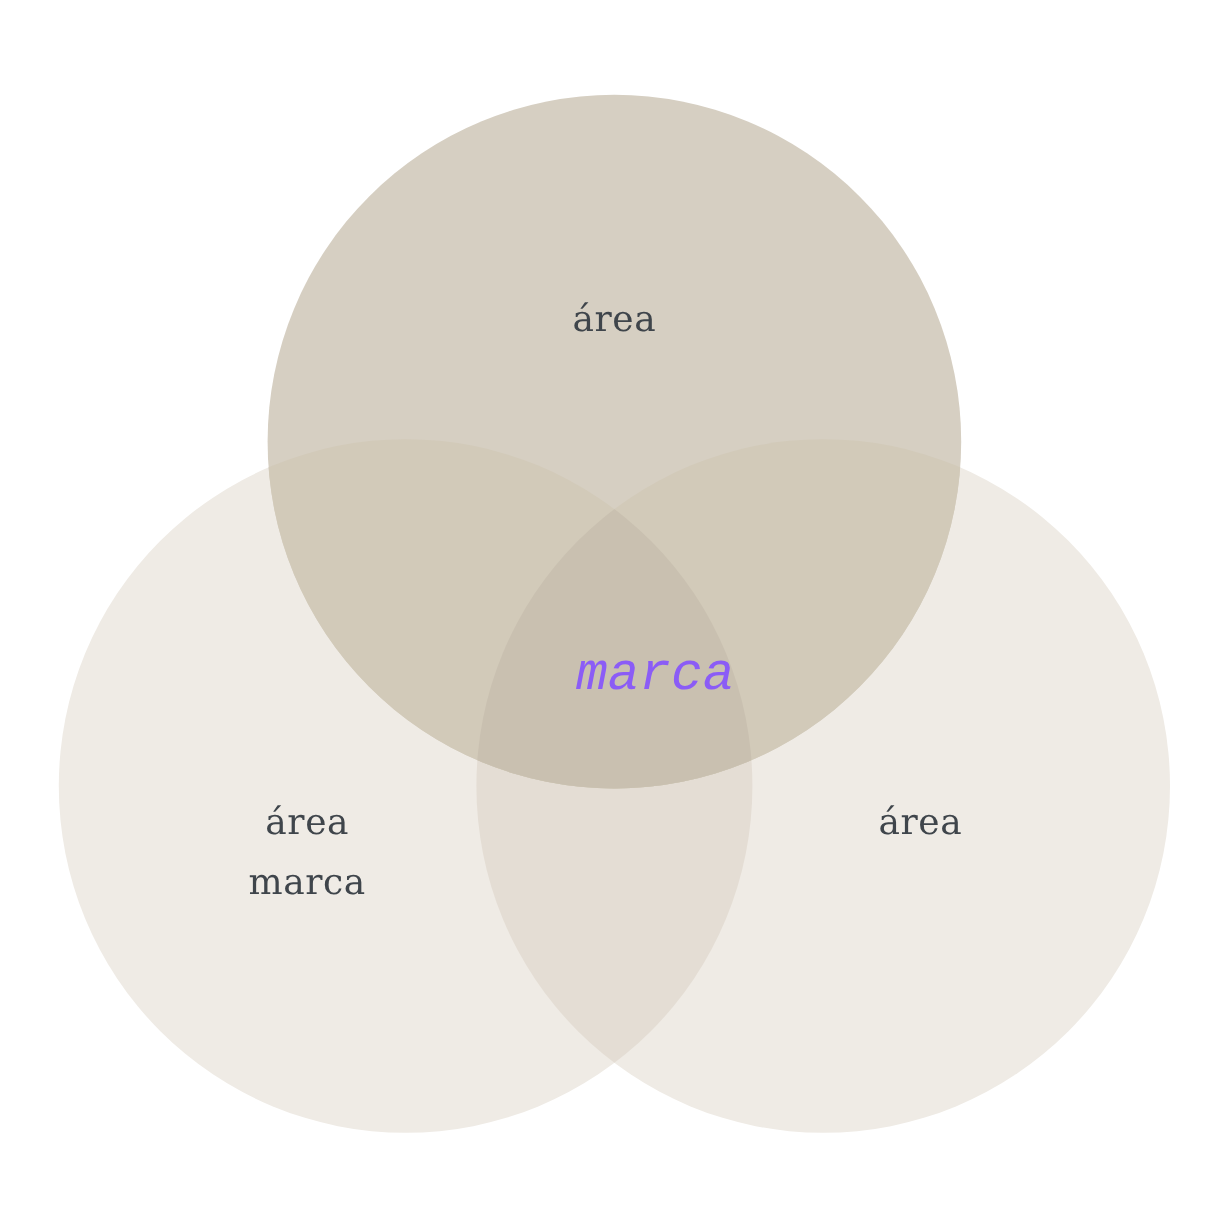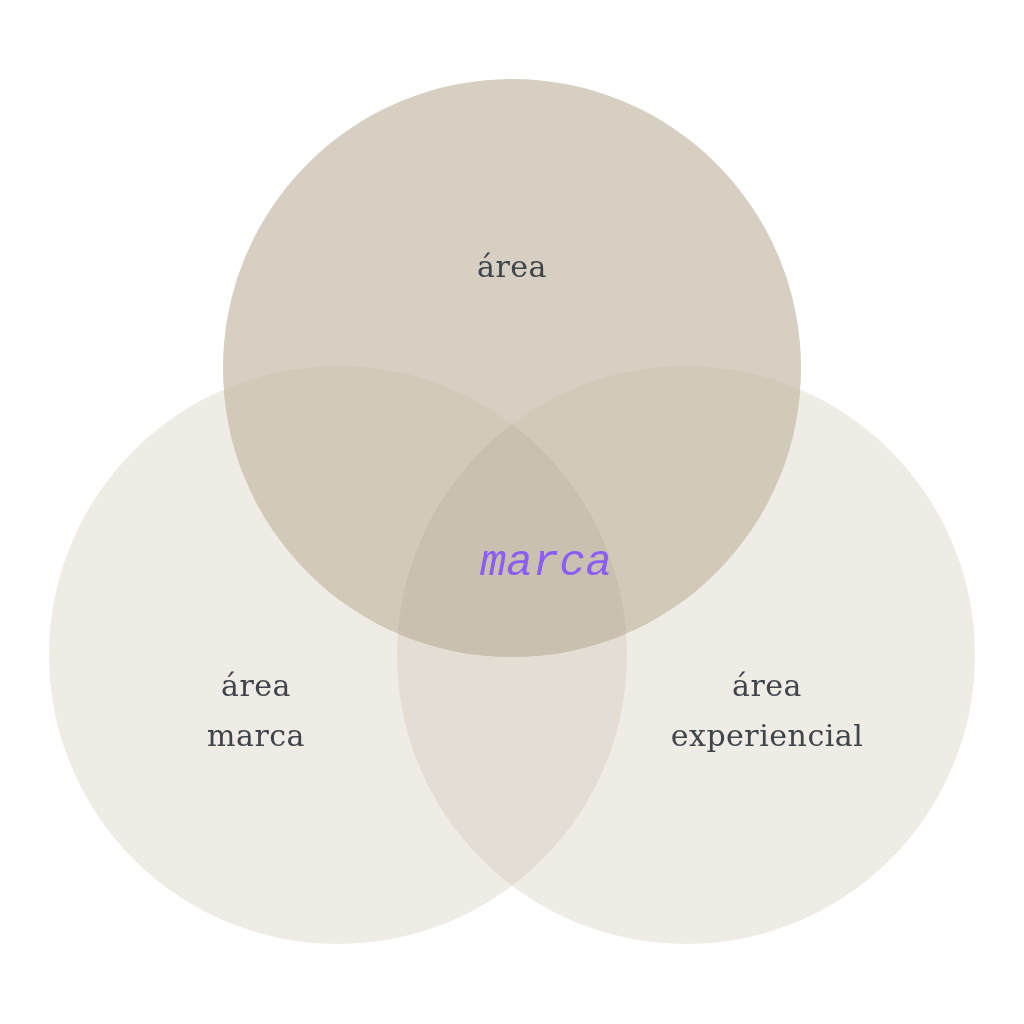--- a/index.html
+++ b/index.html
@@ -68,16 +68,15 @@
   <span>área</span>
 </div>
 
 <div class="label" style="left:156px; top:655px; width:200px;">
   <span>área</span>
   <span>marca</span>
 </div>
 
 <div class="label" style="left:637px; top:655px; width:260px;">
   <span>área</span>
-  <span>experiencial</span>
 </div>
 
 <div class="center-label" style="left:412px; top:538px; width:200px;">marca</div>
 
 </body></html>

